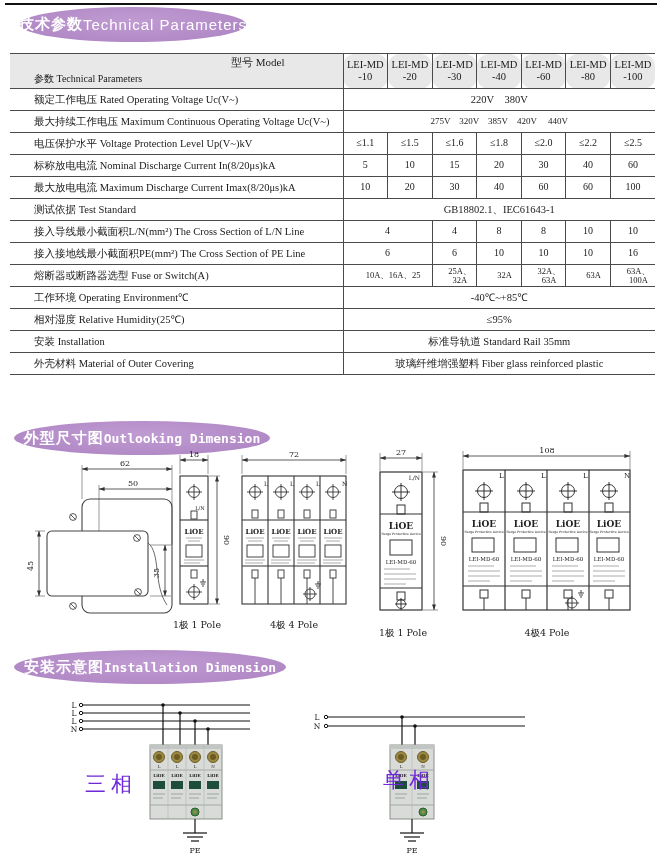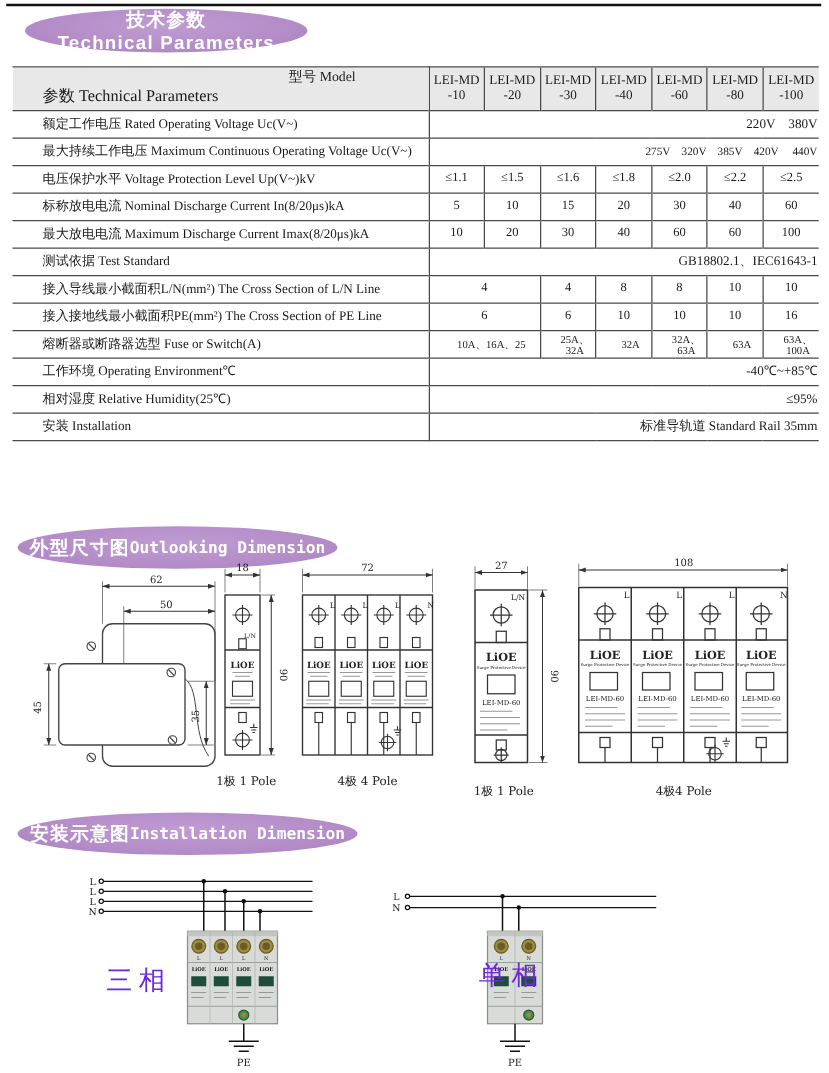--- a/index.html
+++ b/index.html
@@ -4,53 +4,53 @@
 <style>
   html,body{margin:0;padding:0;background:#fff;}
   #page{position:relative;width:663px;height:858px;background:#ffffff;overflow:hidden;
         font-family:"Liberation Serif",serif;color:#1a1a1a;}
   .topline{position:absolute;left:5px;top:3px;width:652px;height:2px;background:#111;}
   .badge{position:absolute;border-radius:50%;display:flex;align-items:center;justify-content:center;
          background:radial-gradient(ellipse at 50% 40%, #c09bd2 0%, #b58ec9 55%, #a980c0 100%);
          color:#fff;white-space:nowrap;}
   .badge .cn{font-family:"Liberation Sans",sans-serif;font-weight:bold;font-size:15px;letter-spacing:1px;}
   .badge .en{font-family:"DejaVu Sans Mono",monospace;font-weight:bold;font-size:13px;}
-  #badge1{left:20px;top:7px;width:226px;height:35px;flex-direction:column;}
+  #badge1{left:20px;top:7px;width:226px;height:35px;}
   #badge2{left:14px;top:421px;width:256px;height:34px;}
   #badge3{left:14px;top:650px;width:272px;height:34px;}
 
   table#techtable{position:absolute;left:10px;top:53px;width:645px;border-collapse:collapse;table-layout:fixed;}
   #techtable td{border-top:1px solid #4a4a4a;height:21px;padding:0 1px;vertical-align:middle;line-height:1.05;}
   #techtable tr:last-child td{border-bottom:1px solid #4a4a4a;}
   #techtable td.lbl{border-right:1px solid #4a4a4a;text-align:left;padding-left:24px;font-size:10.5px;}
   #techtable td.c{border-left:1px solid #4a4a4a;text-align:center;font-size:10px;}
   #techtable td.cf{border-left:1px solid #4a4a4a;text-align:center;font-size:8.5px;padding-left:12px;}
-  #techtable td.sp{text-align:right;font-size:10.5px;white-space:pre;}
+  #techtable td.sp{text-align:center;font-size:10.5px;white-space:pre;}
   #techtable td.sp.small{font-size:9px;}
   #techtable tr.hrow td{height:34px;background:#e8e8e8;}
   #techtable td.corner{position:relative;border-right:1px solid #4a4a4a;
      background:#e8e8e8 linear-gradient(to bottom right,rgba(0,0,0,0) calc(50% - 0.6px),#6a6a6a calc(50% - 0.6px),#6a6a6a calc(50% + 0.6px),rgba(0,0,0,0) calc(50% + 0.6px));margin-left:18px;}
   .c-top{position:absolute;right:58px;top:3px;font-size:11px;}
-  .c-bot{position:absolute;left:24px;bottom:4px;font-size:13px;}
-  #techtable td.mh{border-left:1px solid #4a4a4a;text-align:center;font-size:10.5px;line-height:1.15;}
+  .c-bot{position:absolute;left:24px;bottom:4px;font-size:10px;}
+  #techtable td.mh{border-left:1px solid #4a4a4a;text-align:center;font-size:10.5px;line-height:1.15;border-radius:12px;}
 
   svg text{font-family:"DejaVu Serif",serif;fill:#222;}
   .cap{font-size:9.5px;}
   .dim{font-size:8px;}
   .phase{position:absolute;font-size:21px;letter-spacing:5px;color:#6d28d9;}
 </style>
 </head>
 <body>
 
 <div id="page">
   <div class="topline"></div>
 
   <div id="badge1" class="badge">
     <span class="cn">技术参数</span>
-    <span class="cn" style="font-weight:bold;margin-left:0;font-family:'Liberation Sans',sans-serif">Technical Parameters</span>
+    <span class="cn" style="font-weight:normal;margin-left:0;font-family:'Liberation Sans',sans-serif">Technical Parameters</span>
   </div>
 
   <table id="techtable">
     <colgroup>
       <col style="width:333px">
         <col>
         <col>
         <col>
         <col>
         <col>
@@ -166,20 +166,24 @@
       <td class="sp" colspan="7">-40℃~+85℃</td>
     </tr>
     <tr>
       <td class="lbl">相对湿度 Relative Humidity(25℃)</td>
       <td class="sp" colspan="7">≤95%</td>
     </tr>
     <tr>
       <td class="lbl">安装 Installation</td>
       <td class="sp" colspan="7">标准导轨道 Standard Rail 35mm</td>
     </tr>
+    <tr>
+      <td class="lbl">外壳材料 Material of Outer Covering</td>
+      <td class="sp" colspan="7">玻璃纤维增强塑料 Fiber glass reinforced plastic</td>
+    </tr>
   </tbody>
     </table>
 
   <div id="badge2" class="badge">
     <span class="cn">外型尺寸图</span>
     <span class="en">Outlooking Dimension</span>
   </div>
 
   <svg style="position:absolute;left:25px;top:453px" width="180" height="172" viewBox="0 0 180 172">
     <defs>

